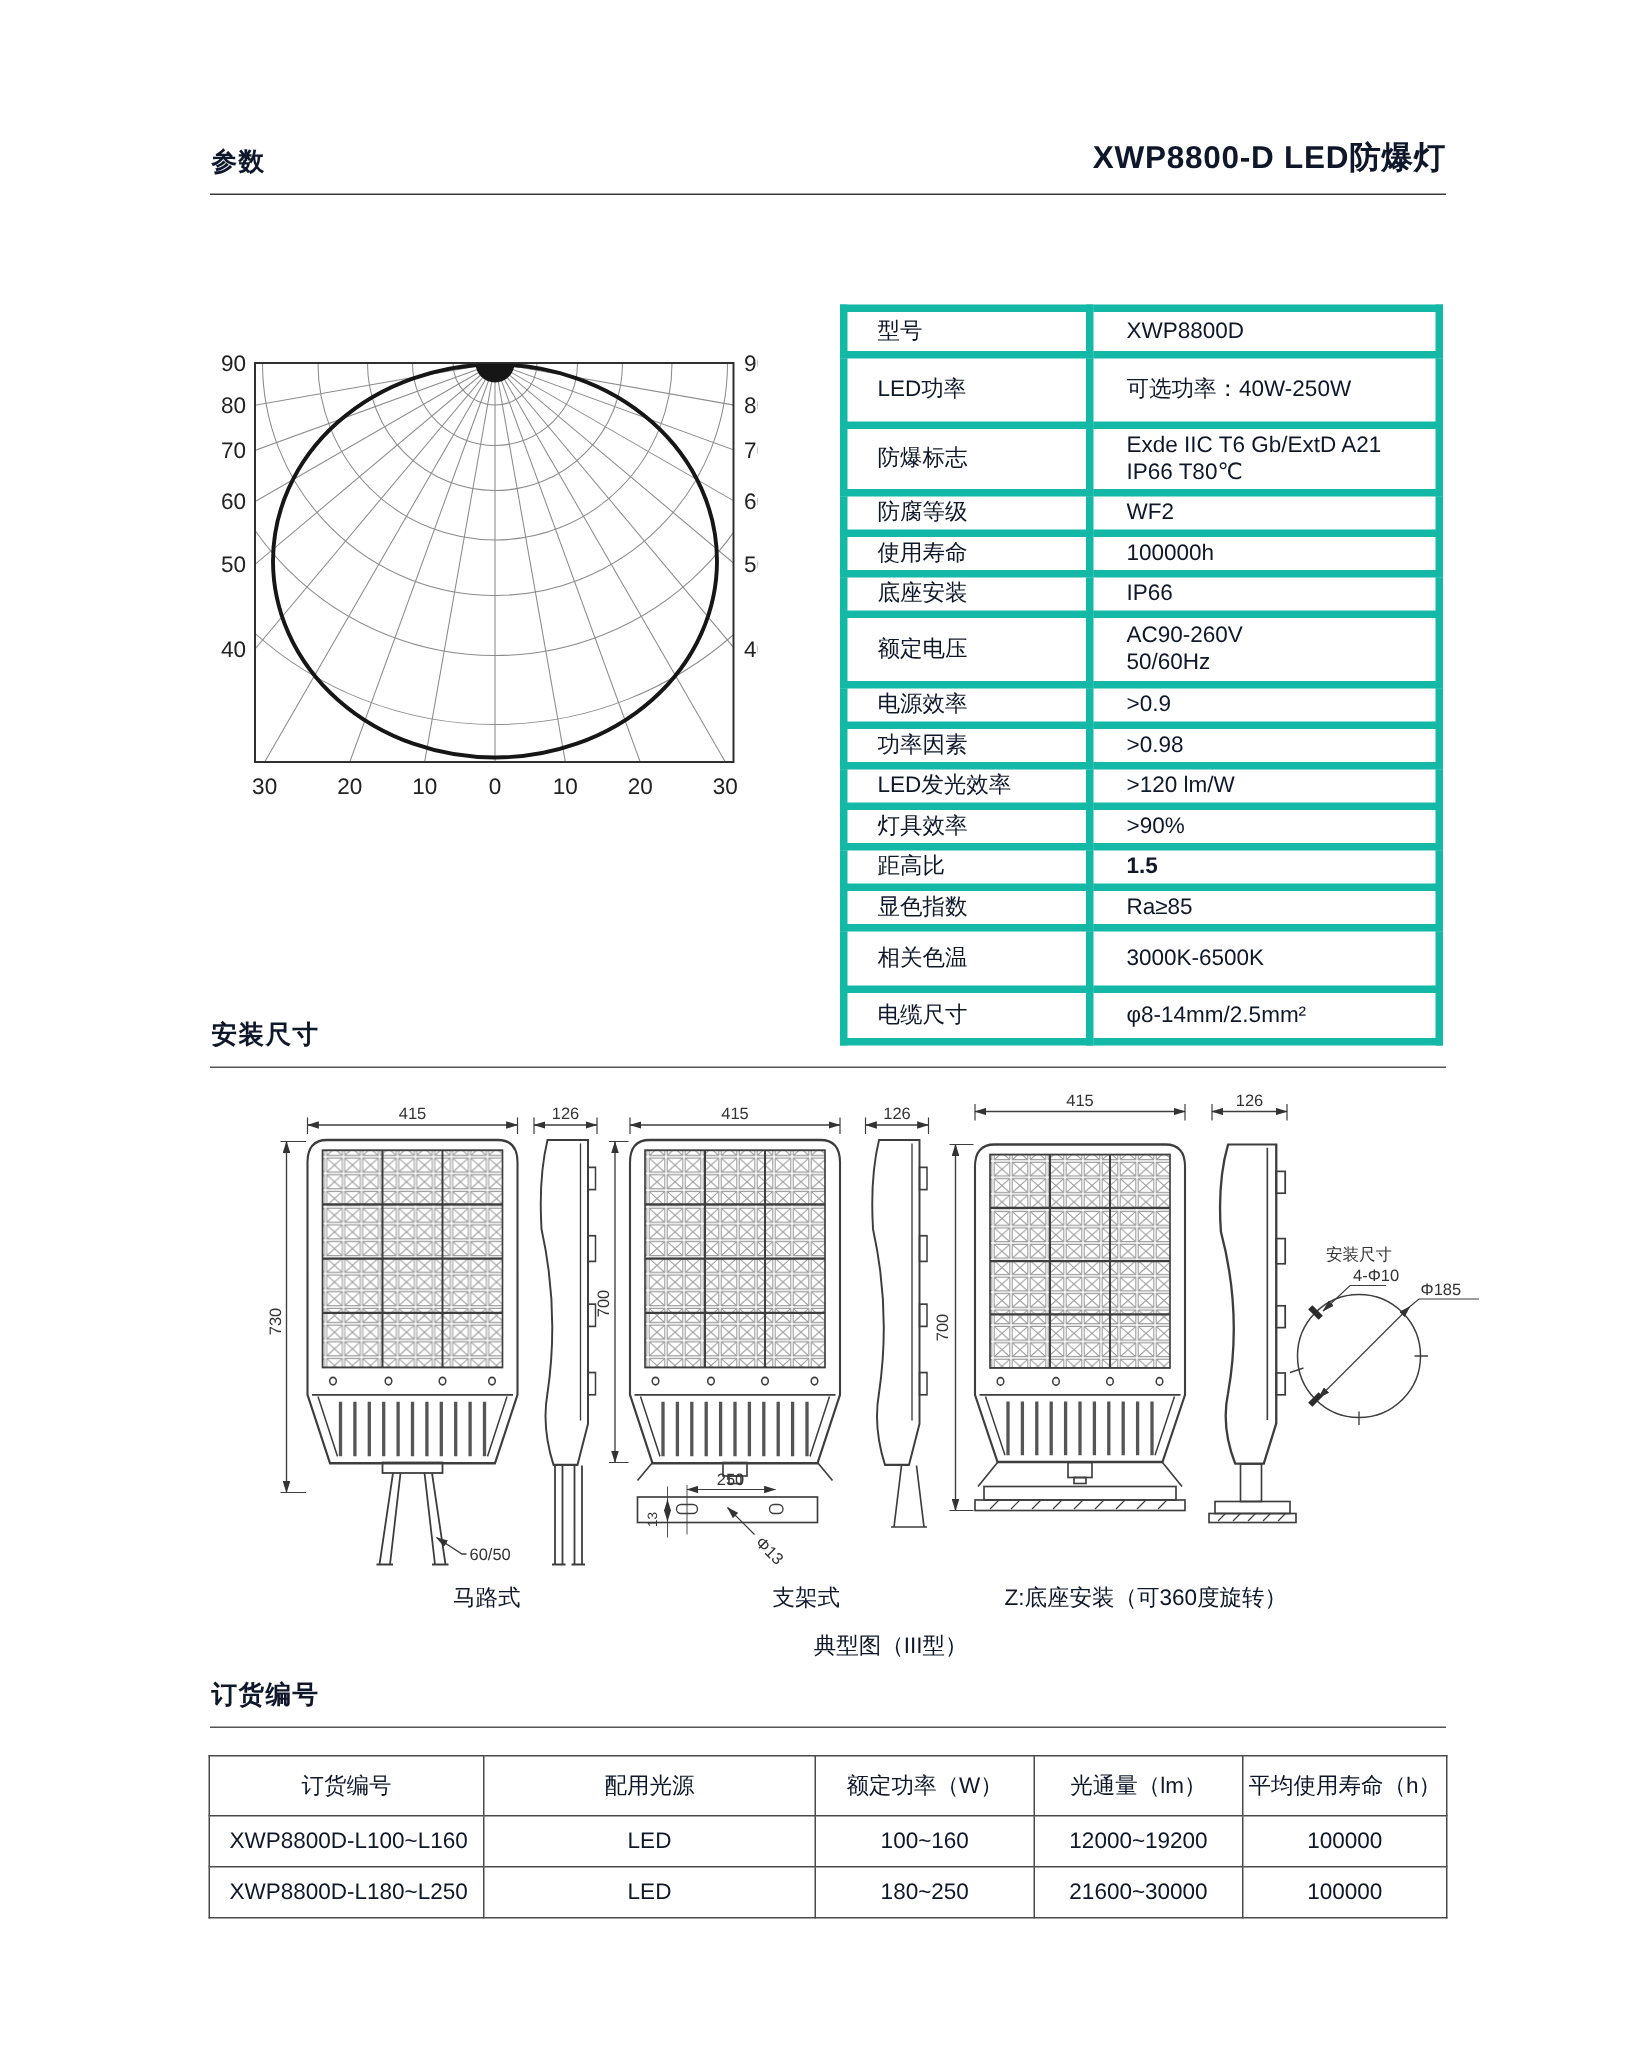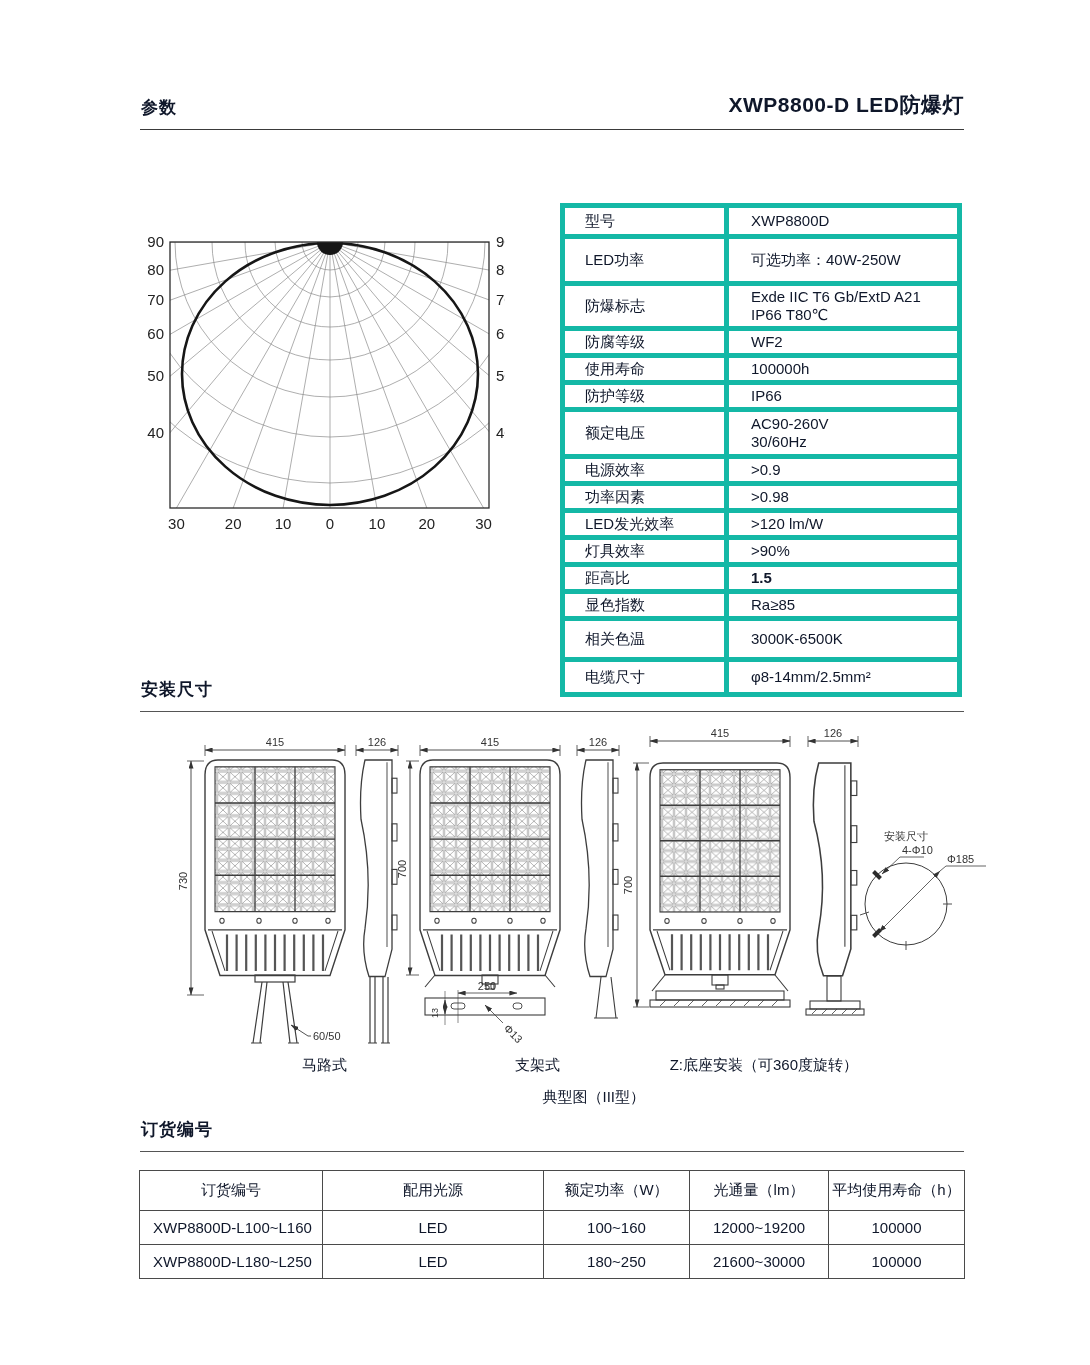--- a/index.html
+++ b/index.html
@@ -122,30 +122,30 @@
             <div>WF2</div>
           </td>
         </tr>
         <tr>
           <td class="sl" style="padding-bottom: 2px; padding-top: 2px;">使用寿命</td>
           <td class="sv" style="padding-bottom: 2px; padding-top: 2px;">
             <div>100000h</div>
           </td>
         </tr>
         <tr>
-          <td class="sl" style="padding-bottom: 2px; padding-top: 2px;">防护等级</td>
+          <td class="sl" style="padding-bottom: 2px; padding-top: 2px;">底座安装</td>
           <td class="sv" style="padding-bottom: 2px; padding-top: 2px;">
             <div>IP66</div>
           </td>
         </tr>
         <tr>
           <td class="sl" style="padding-bottom: 3px; padding-top: 3px;">额定电压</td>
           <td class="sv" style="padding-bottom: 3px; padding-top: 3px;">
             <div>AC90-260V</div>
-            <div>30/60Hz</div>
+            <div>50/60Hz</div>
           </td>
         </tr>
         <tr>
           <td class="sl" style="padding-bottom: 2px; padding-top: 2px;">电源效率</td>
           <td class="sv" style="padding-bottom: 2px; padding-top: 2px;">
             <div>&gt;0.9</div>
           </td>
         </tr>
         <tr>
           <td class="sl" style="padding-bottom: 2px; padding-top: 2px;">功率因素</td>

